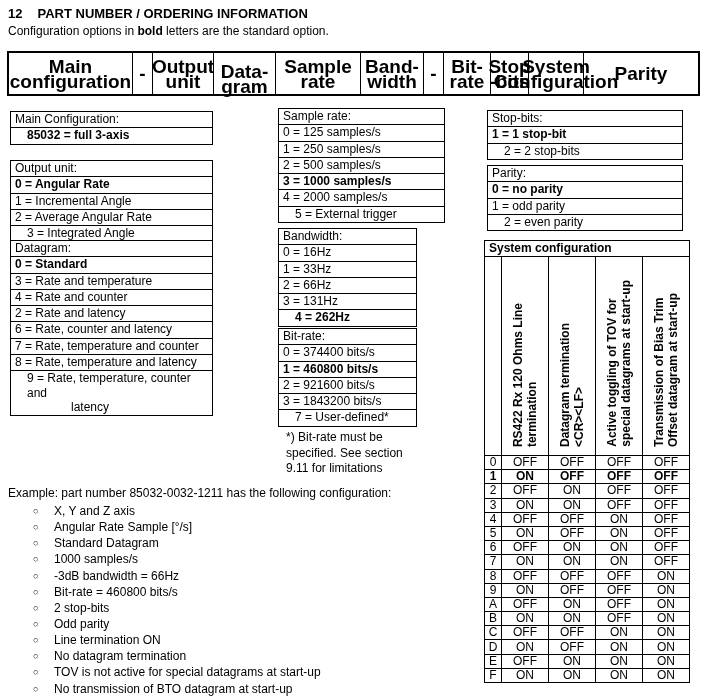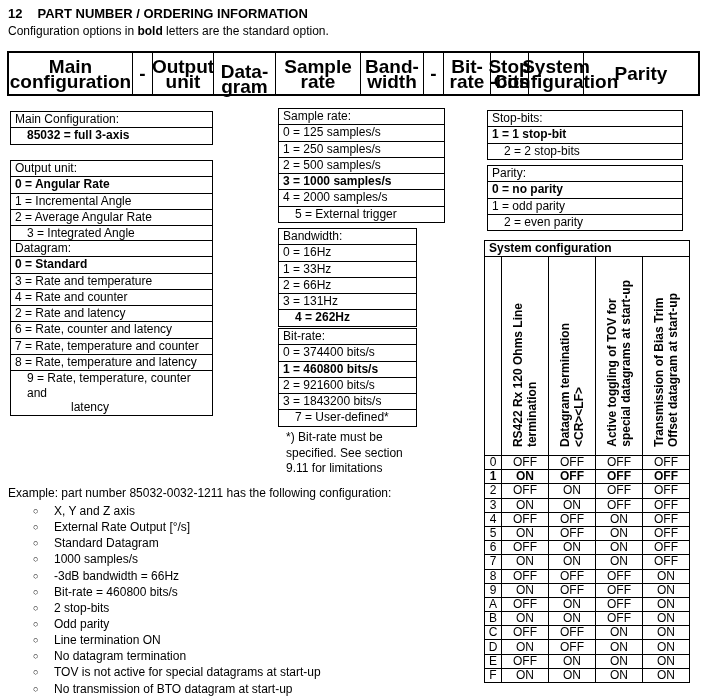--- a/index.html
+++ b/index.html
@@ -385,21 +385,21 @@
   </table>
 
 <div class="example-intro">Example: part number 85032-0032-1211 has the following configuration:</div>
 <div class="example-list">
     <div class="example-item">
       <span class="bullet">○</span>
       <span>X, Y and Z axis</span>
     </div>
     <div class="example-item">
       <span class="bullet">○</span>
-      <span>External Rate Output [°/s]</span>
+      <span>Angular Rate Sample [°/s]</span>
     </div>
     <div class="example-item">
       <span class="bullet">○</span>
       <span>Standard Datagram</span>
     </div>
     <div class="example-item">
       <span class="bullet">○</span>
       <span>1000 samples/s</span>
     </div>
     <div class="example-item">

